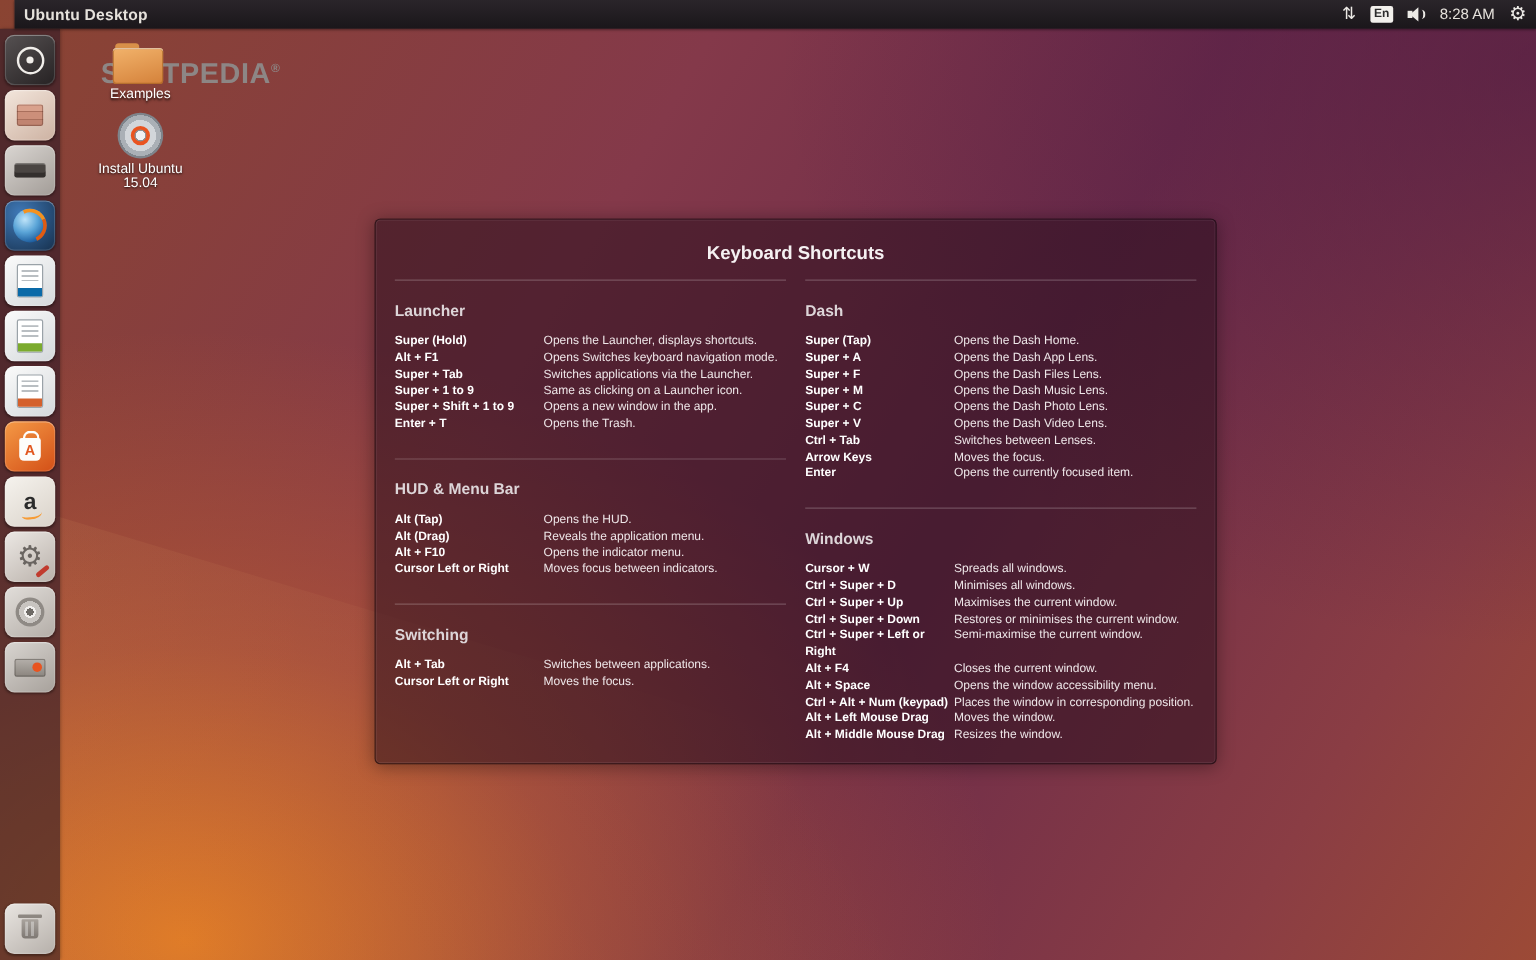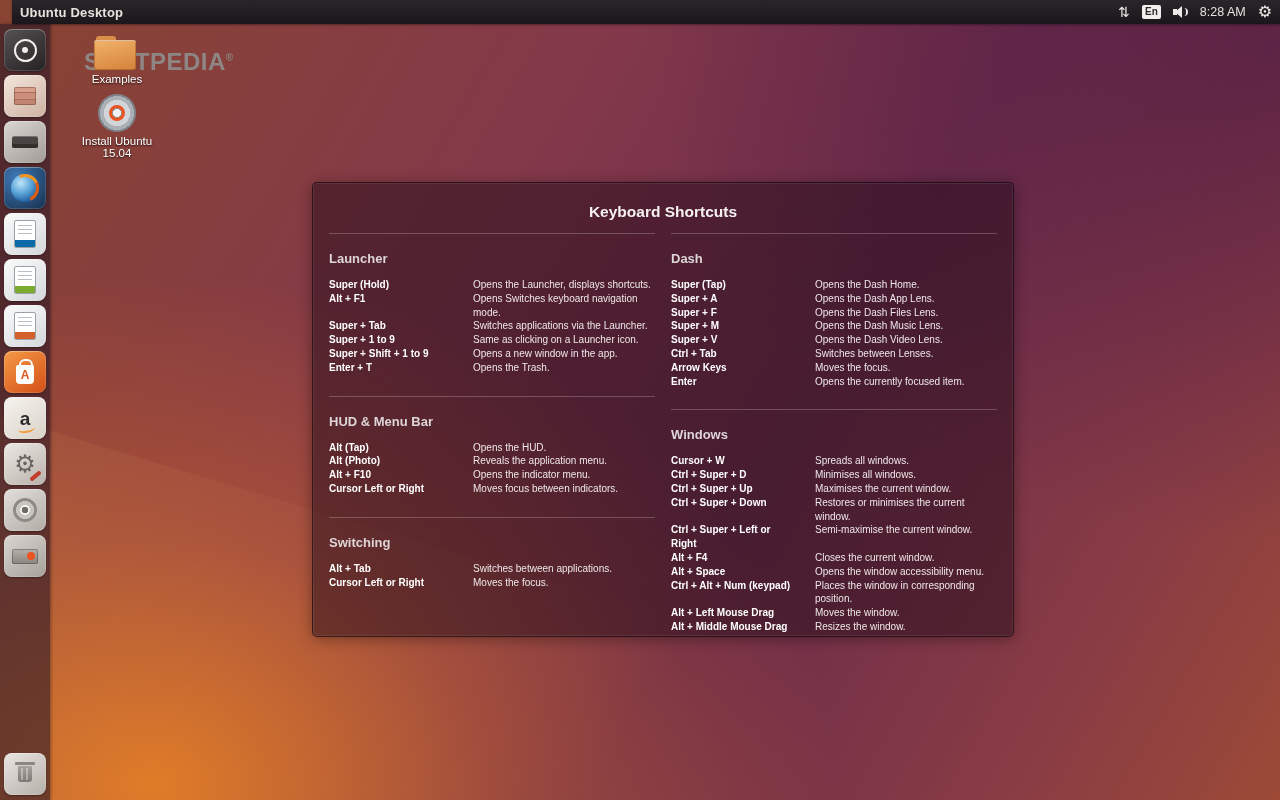--- a/index.html
+++ b/index.html
@@ -135,21 +135,21 @@
   #shortcuts-overlay { position:absolute; left:312px; top:182px; width:702px; height:455px; z-index:10;
     background:rgba(38,14,26,0.52); border:1px solid rgba(0,0,0,0.45); border-radius:5px;
     box-shadow:inset 0 0 0 1px rgba(255,255,255,0.07), 0 2px 14px rgba(0,0,0,0.35);
     color:#efe8ea; padding:20px 16px 0; box-sizing:border-box; }
   .overlay-title { text-align:center; font-size:15.5px; font-weight:bold; color:#f5f1f2;
     margin-bottom:12px; height:18px; }
   .shortcut-cols { display:flex; gap:16px; }
   .shortcut-col { flex:1; min-width:0; }
   .shortcut-section { border-top:1px solid rgba(255,255,255,0.22); padding-top:17px; margin-bottom:21px; }
   .section-heading { font-size:13px; font-weight:bold; color:#ddd5d8; margin-bottom:12px; }
-  .shortcut-row { display:flex; font-size:10px; line-height:13.8px;gap:20px; }
+  .shortcut-row { display:flex; font-size:10px; line-height:13.8px; }
   .shortcut-row .keys { width:124px; flex:none; font-weight:bold; color:#ffffff; }
   .shortcut-row .desc { color:#eee6e8; }
 </style>
 </head>
 <body>
 
 <div id="root">
   <div id="wallpaper"></div>
 
   <div id="watermark">
@@ -253,21 +253,21 @@
               <div class="desc">Opens the Trash.</div>
             </div>
           </div>
           <div class="shortcut-section">
             <div class="section-heading">HUD &amp; Menu Bar</div>
             <div class="shortcut-row">
               <div class="keys">Alt (Tap)</div>
               <div class="desc">Opens the HUD.</div>
             </div>
             <div class="shortcut-row">
-              <div class="keys">Alt (Photo)</div>
+              <div class="keys">Alt (Drag)</div>
               <div class="desc">Reveals the application menu.</div>
             </div>
             <div class="shortcut-row">
               <div class="keys">Alt + F10</div>
               <div class="desc">Opens the indicator menu.</div>
             </div>
             <div class="shortcut-row">
               <div class="keys">Cursor Left or Right</div>
               <div class="desc">Moves focus between indicators.</div>
             </div>
@@ -295,20 +295,24 @@
               <div class="keys">Super + A</div>
               <div class="desc">Opens the Dash App Lens.</div>
             </div>
             <div class="shortcut-row">
               <div class="keys">Super + F</div>
               <div class="desc">Opens the Dash Files Lens.</div>
             </div>
             <div class="shortcut-row">
               <div class="keys">Super + M</div>
               <div class="desc">Opens the Dash Music Lens.</div>
+            </div>
+            <div class="shortcut-row">
+              <div class="keys">Super + C</div>
+              <div class="desc">Opens the Dash Photo Lens.</div>
             </div>
             <div class="shortcut-row">
               <div class="keys">Super + V</div>
               <div class="desc">Opens the Dash Video Lens.</div>
             </div>
             <div class="shortcut-row">
               <div class="keys">Ctrl + Tab</div>
               <div class="desc">Switches between Lenses.</div>
             </div>
             <div class="shortcut-row">

